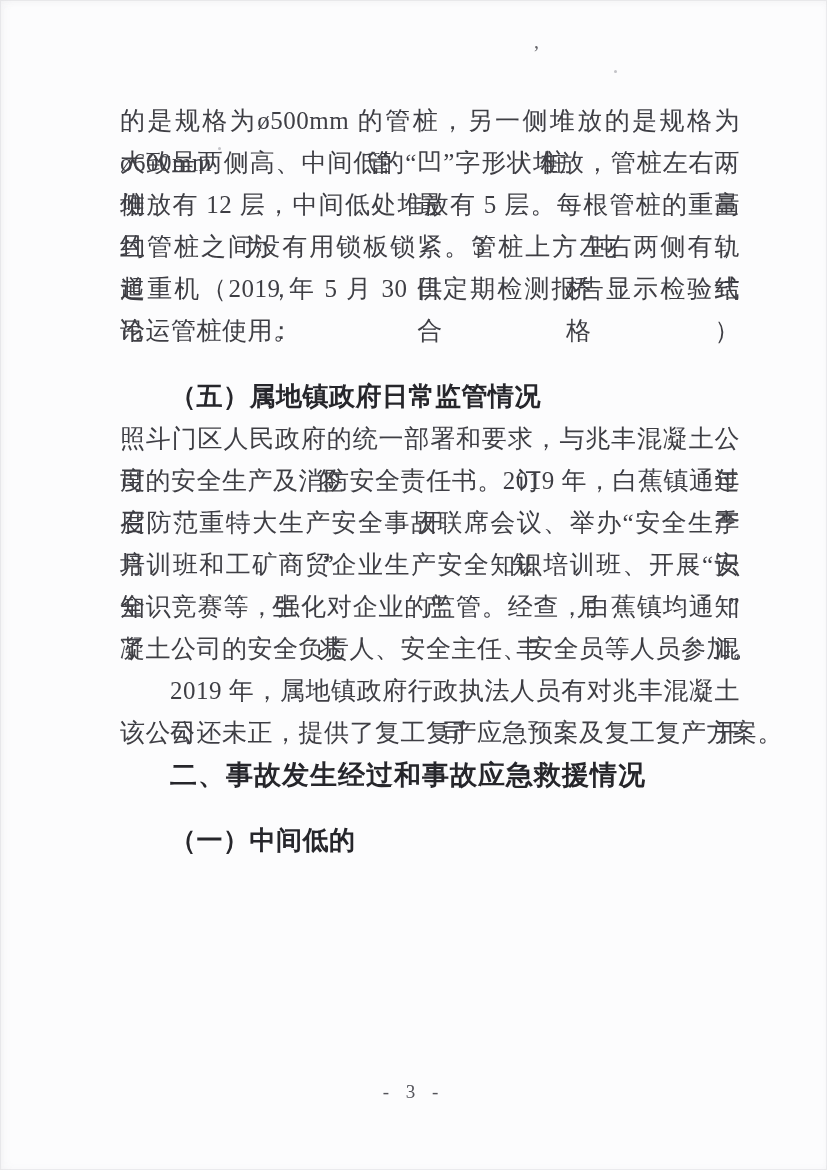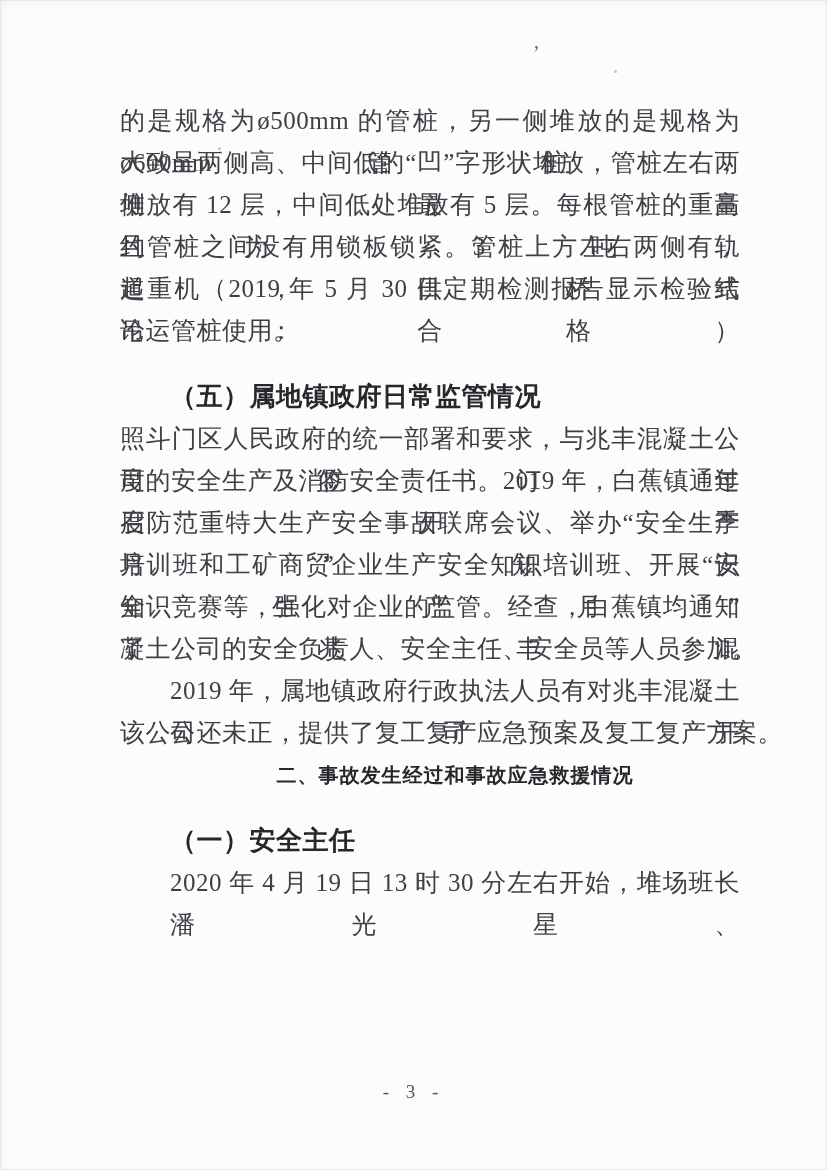--- a/index.html
+++ b/index.html
@@ -75,24 +75,23 @@
     font-weight: bold;
     font-size: 26px;
     color: var(--heading, #26262b);
     margin-top: 24px;
   }
 
   
   .ln.h-main {
     font-family: "Liberation Sans", "DejaVu Sans", sans-serif;
     font-weight: bold;
-    font-size: 20px;
+    font-size: 27px;
     color: var(--heading, #26262b);
     letter-spacing: 1px;
-    text-align: center;
   }
 
   .pagenum {
     position: absolute;
     left: 0;
     top: 1081px;
     width: 827px;
     text-align: center;
     font-size: 19px;
     letter-spacing: 6px;
@@ -118,19 +117,18 @@
     <p class="ln short indent h-sub">（五）属地镇政府日常监管情况</p>
     <p class="ln fill">照斗门区人民政府的统一部署和要求，与兆丰混凝土公司签订年</p>
     <p class="ln fill">度的安全生产及消防安全责任书。2019 年，白蕉镇通过召开季</p>
     <p class="ln fill">度防范重特大生产安全事故联席会议、举办“安全生产月”知识</p>
     <p class="ln fill">培训班和工矿商贸企业生产安全知识培训班、开展“安全生产月”</p>
     <p class="ln fill">知识竞赛等，强化对企业的监管。经查，白蕉镇均通知了兆丰混</p>
     <p class="ln short">凝土公司的安全负责人、安全主任、安全员等人员参加。</p>
     <p class="ln fill indent">2019 年，属地镇政府行政执法人员有对兆丰混凝土公司开</p>
     <p class="ln short">该公司还未正，提供了复工复产应急预案及复工复产方案。</p>
     <p class="ln short indent h-main">二、事故发生经过和事故应急救援情况</p>
-    <p class="ln short indent h-sub">（一）安全主任</p>
-    <p class="ln fill indent">2020 年 4 月 19 日 13 时 30 分左右开始，堆场班长潘光星、</p>
+    <p class="ln short indent h-sub">（一）中间低的</p>
   </main>
 
   <footer class="pagenum">- 3 -</footer>
 
 </div>
 
 </body></html>

